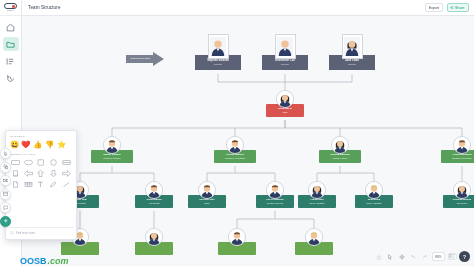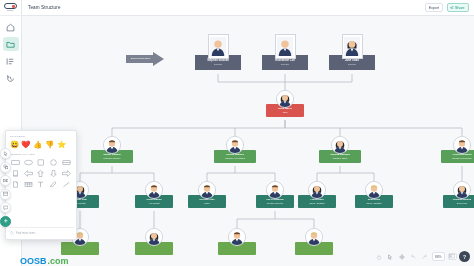--- a/index.html
+++ b/index.html
@@ -188,21 +188,21 @@
     justify-content: center; cursor: pointer; font-weight: bold;
   }
 
   
   .watermark {
     position: absolute; left: 20px; bottom: 0px; z-index: 60;
     display: flex; align-items: center; gap: 1px;
     font-size: 9px; font-weight: bold; line-height: 1;
   }
   .wm-blue { color: #0f8fd8; }
-  .wm-green { color: #4caf50; }
+  .wm-green { color: #4caf50; font-style: italic; }
 </style>
 </head>
 <body>
 
 <div id="app">
 
   <div class="rail">
     <div class="rail-logo">
       <div class="logo-mark"></div>
       <div class="logo-word">creately</div>

